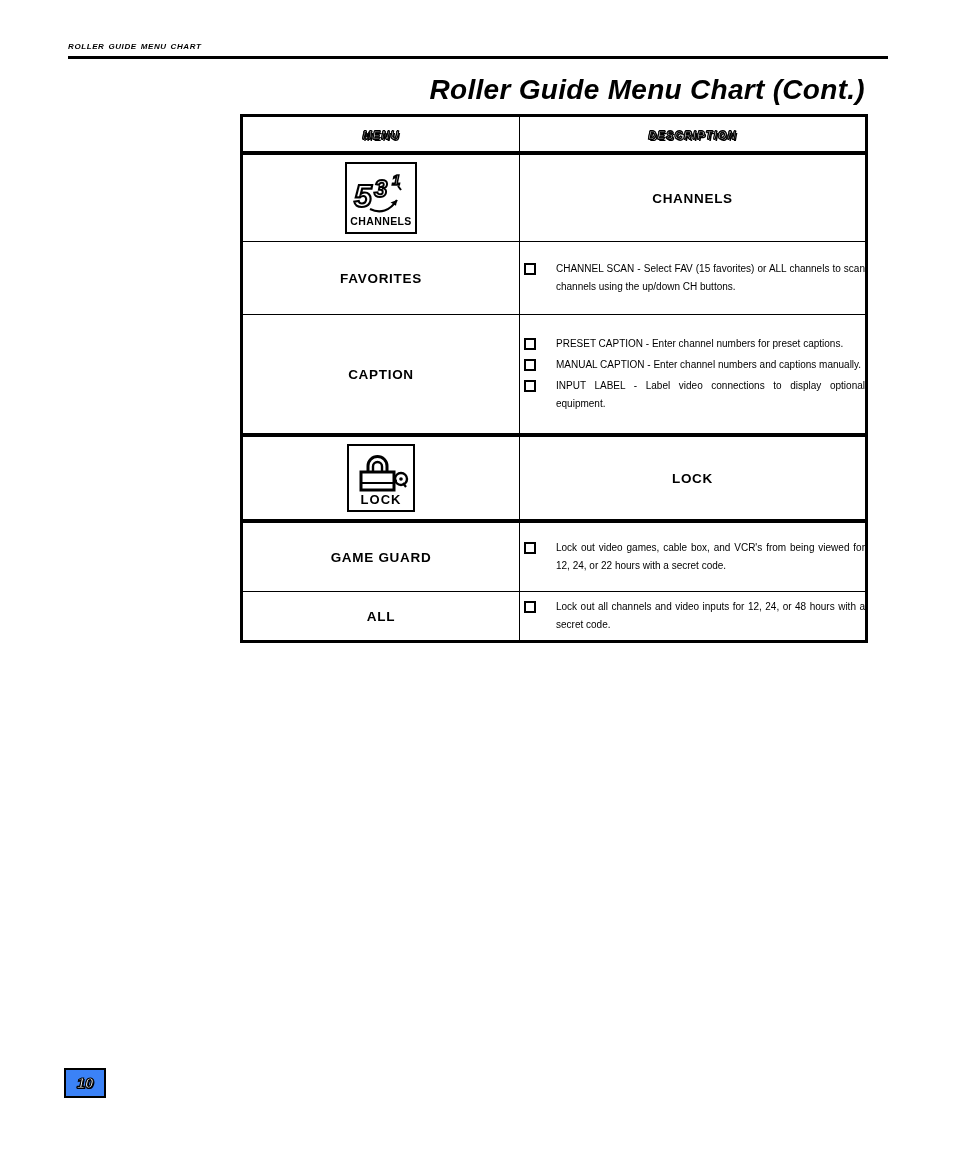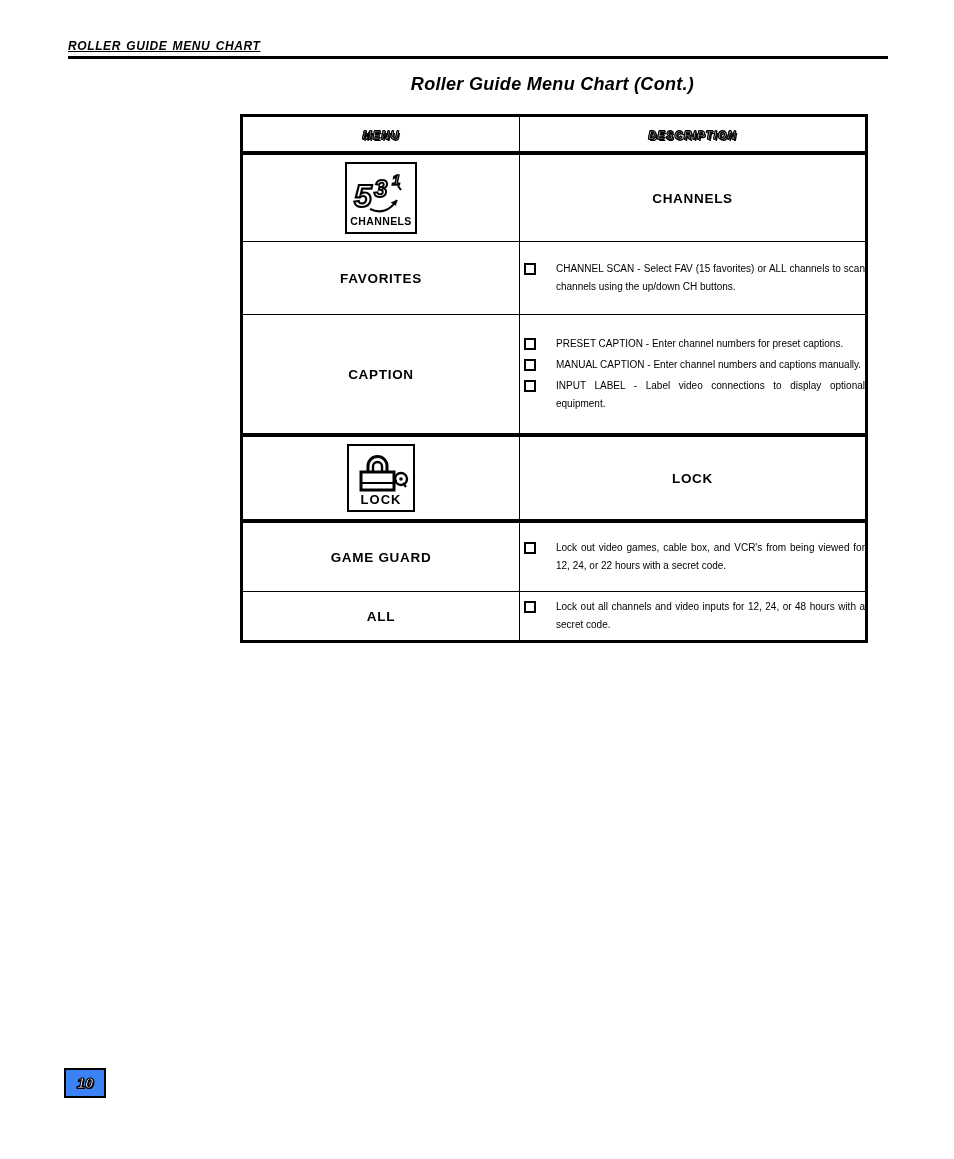--- a/index.html
+++ b/index.html
@@ -20,45 +20,44 @@
   #running-header {
     position: absolute;
     left: 68px;
     top: 36px;
     width: 820px;
   }
   #running-header .hdr-text {
     font-family: "Liberation Sans", sans-serif;
     font-weight: bold;
     font-style: italic;
-    font-size: 17px;
+    font-size: 12px;
     letter-spacing: 0.6px;
     font-variant: small-caps;
     text-transform: lowercase;
     line-height: 18px;
     white-space: nowrap;
-    text-decoration: underline;
   }
   #running-header .hdr-rule {
     margin-top: 2px;
     height: 3px;
     background: #000;
   }
 
   
   #page-title {
     position: absolute;
     left: 240px;
     top: 74px;
     width: 625px;
-    text-align: center;
+    text-align: right;
     font-family: "Liberation Sans", sans-serif;
     font-weight: bold;
     font-style: italic;
-    font-size: 18px;
+    font-size: 28px;
     letter-spacing: 0.3px;
     white-space: nowrap;
   }
 
   
   #menu-table {
     position: absolute;
     left: 240px;
     top: 114px;
     width: 625px;

